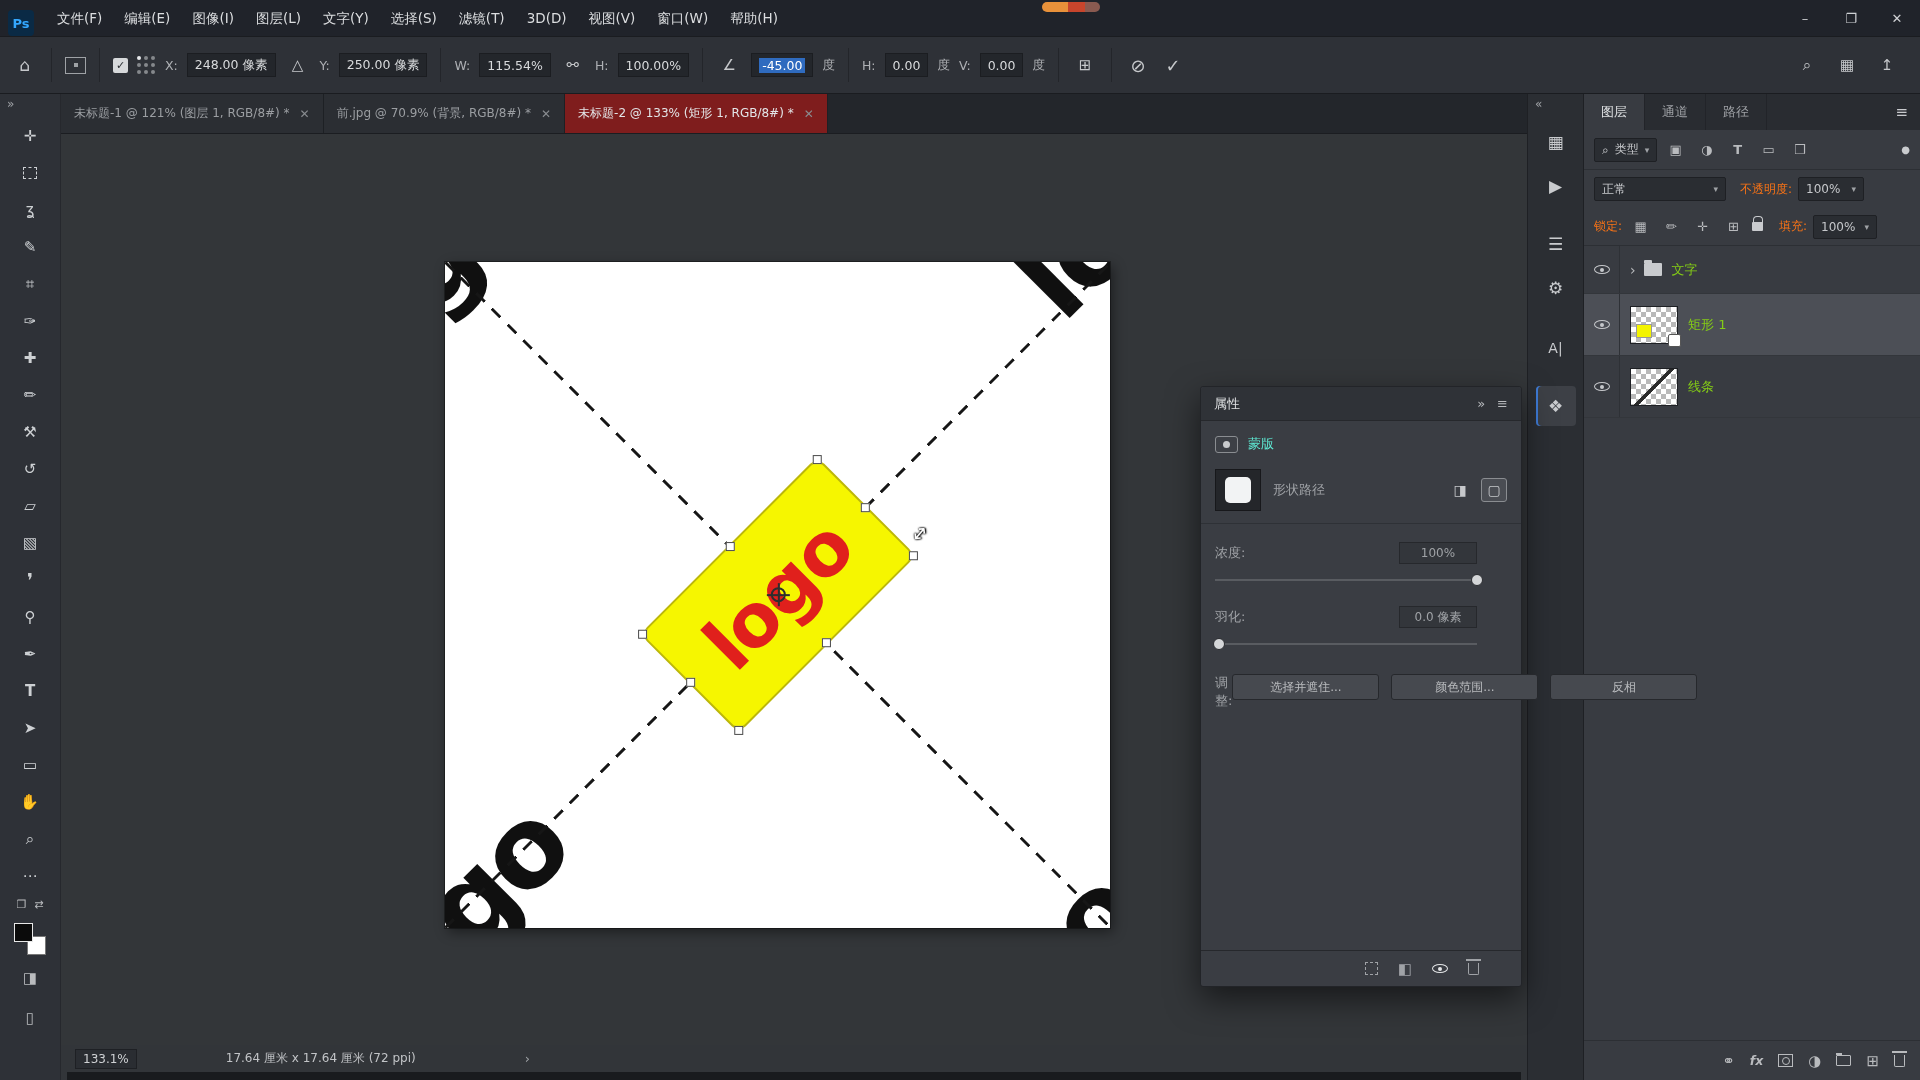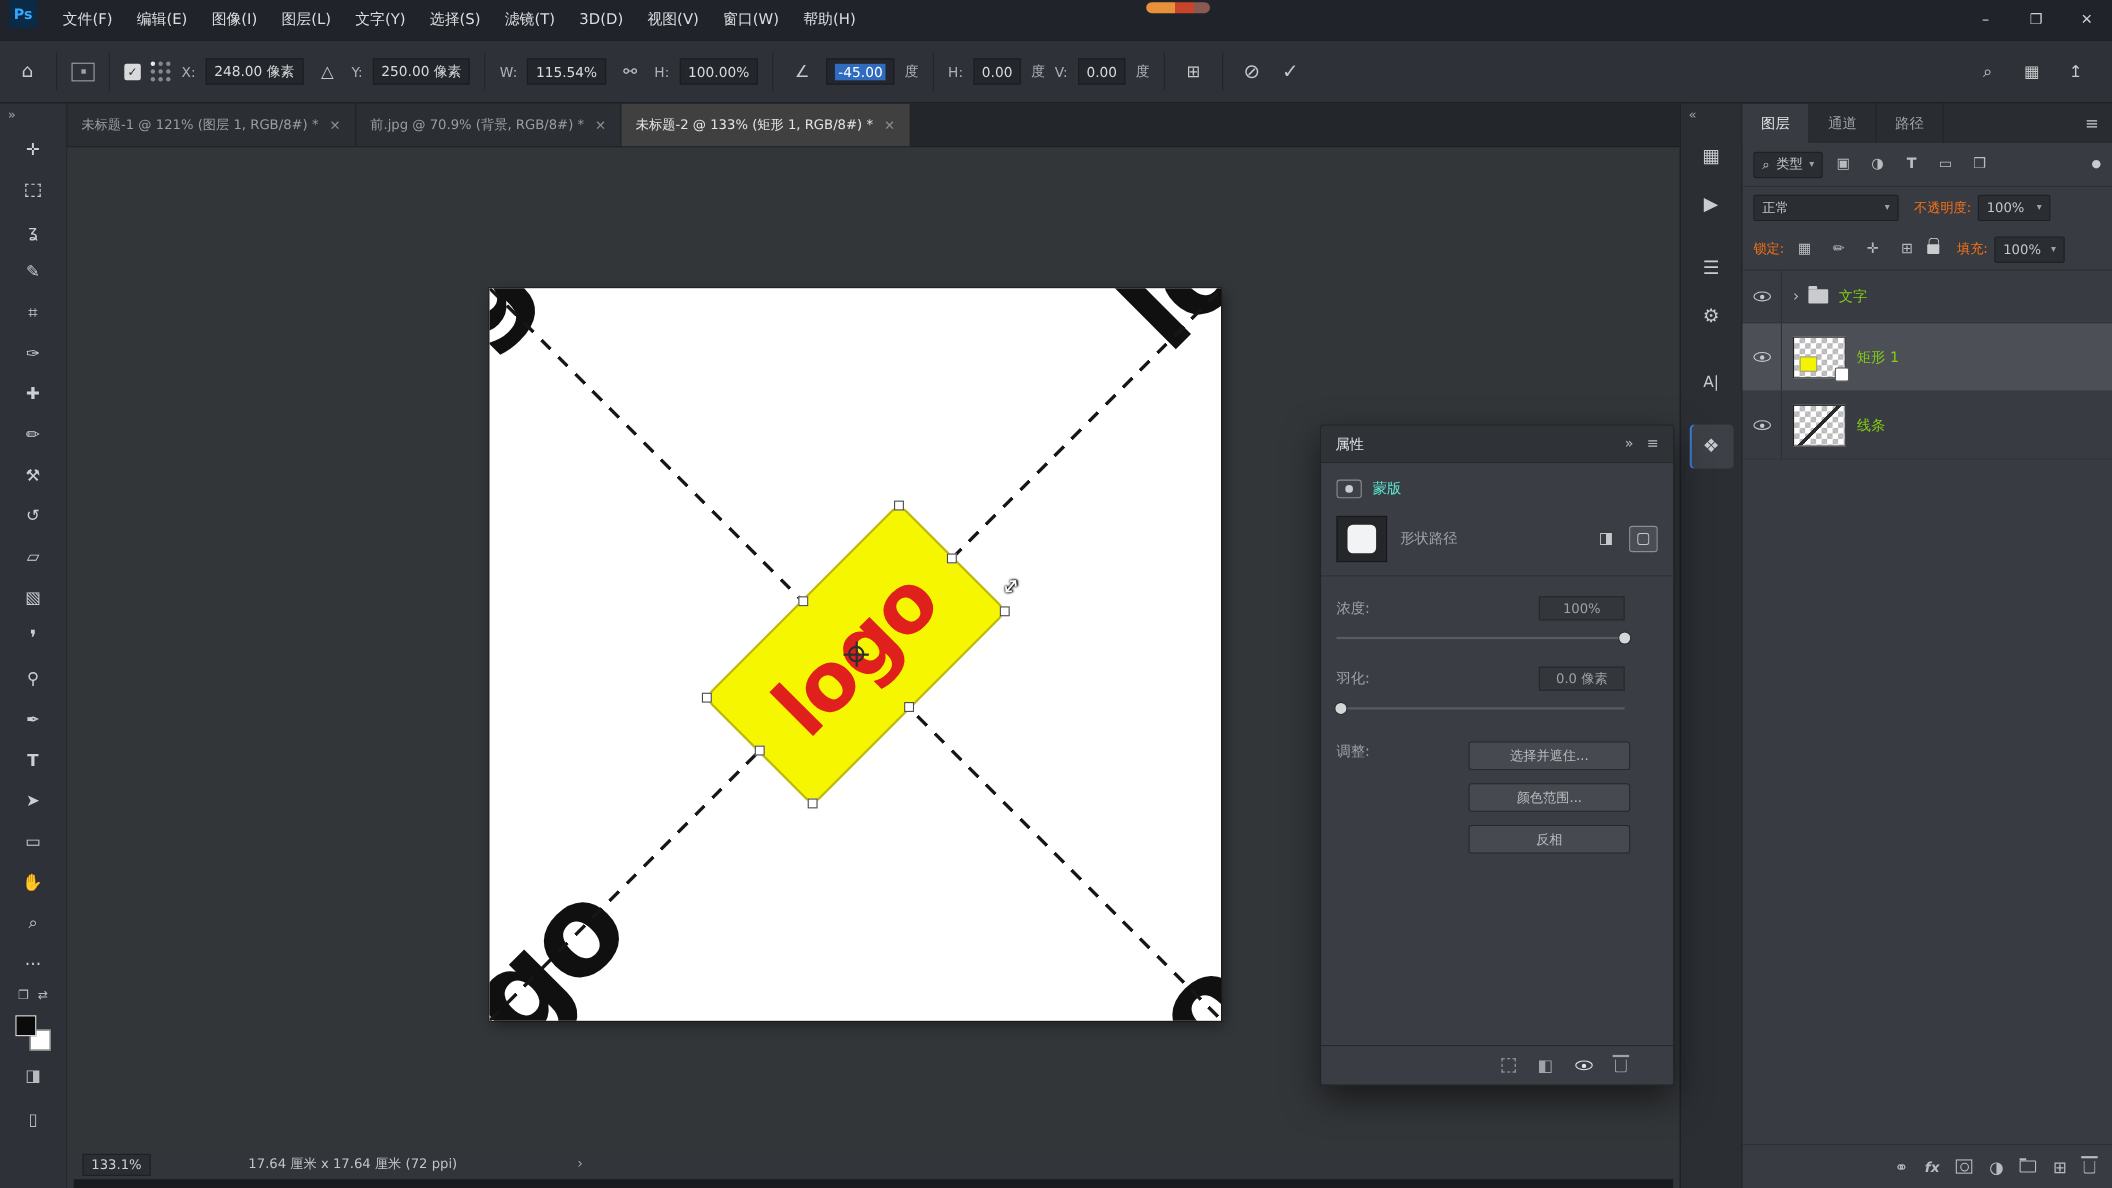--- a/index.html
+++ b/index.html
@@ -1,21 +1,21 @@
 <!DOCTYPE html>
 <html><head>
 <meta charset="utf-8">
 <style>
   * { margin:0; padding:0; box-sizing:border-box; }
   html,body { width:1920px; height:1080px; overflow:hidden; }
   body { font-family:"DejaVu Sans","Liberation Sans",sans-serif; background:#323539; color:#d6d8da; }
   #app { position:relative; width:1920px; height:1080px; background:#323539; }
 
   
-  .menubar { position:absolute; left:0; top:0; right:0; height:36px; background:#20232a; display:flex; align-items:flex-start; padding-left:8px; z-index:50; }
+  .menubar { position:absolute; left:0; top:0; right:0; height:36px; background:#20232a; display:flex; align-items:flex-end; padding-left:8px; z-index:50; }
   .ps-logo { width:26px; height:26px; border-radius:4px; background:#0a2a45; color:#34a8ff; font-weight:bold; font-size:13px; display:flex; align-items:center; justify-content:center; margin-right:12px; }
   .menu-item { padding:0 11px; font-size:13.5px; color:#dcdee0; line-height:36px; white-space:nowrap; }
   .rec-pill { position:absolute; left:1042px; top:2px; width:58px; height:10px; border-radius:5px; background:linear-gradient(90deg,#e8913a 0 45%,#c8452c 45% 75%,#8a5a50 75%); }
   .win-controls { position:absolute; right:0; top:0; height:36px; display:flex; }
   .win-btn { width:46px; height:36px; display:flex; align-items:center; justify-content:center; font-size:13px; color:#cfd1d4; }
 
   
   .optionsbar { position:absolute; left:0; top:36px; right:0; height:58px; background:#2e3137; border-top:1px solid #1a1c20; border-bottom:1px solid #1a1c20; display:flex; align-items:center; padding:0 12px; gap:9px; z-index:40; }
   .ob-icon { width:26px; height:24px; display:flex; align-items:center; justify-content:center; color:#c6c8cb; font-size:15px; flex:none; }
   .ob-sep { width:1px; height:34px; background:#23252a; margin:0 4px; flex:none; }
@@ -40,21 +40,21 @@
   .mini-pair { display:flex; gap:8px; color:#b9bbbe; font-size:11px; margin-top:4px; }
   .swatches { position:relative; width:32px; height:32px; margin-top:12px; }
   .swatch-fg { position:absolute; left:0; top:0; width:19px; height:19px; background:#0b0b0b; border:1px solid #e8e8e8; z-index:2; }
   .swatch-bg { position:absolute; right:0; bottom:0; width:19px; height:19px; background:#fff; border:1px solid #777; }
   .tb-extra { width:44px; height:34px; display:flex; align-items:center; justify-content:center; color:#b9bbbe; font-size:15px; margin-top:6px; }
 
   
   .center-col { position:absolute; left:61px; top:94px; right:393px; bottom:0; }
   .tabbar { position:absolute; left:0; top:0; right:0; height:40px; background:#23262b; border-bottom:1px solid #1b1d21; display:flex; align-items:stretch; }
   .tab { display:flex; align-items:center; gap:10px; padding:0 13px; font-size:12px; background:#2b2e33; color:#9b9ea2; border-right:1px solid #1d2024; white-space:nowrap; }
-  .tab.active { background:#404040; color:#e3e5e7; }
+  .tab.active { background:#7f1d1d; color:#e3e5e7; }
   .tab-close { font-size:12px; color:#8a8d91; }
 
   .canvas-area { position:absolute; left:0; top:40px; right:0; bottom:35px; background:#333639; overflow:hidden; }
   .doc { position:absolute; left:384px; top:128px; width:665px; height:666px; background:#ffffff; overflow:hidden; box-shadow:0 0 0 1px rgba(0,0,0,.35), 3px 4px 12px rgba(0,0,0,.45); }
   .diag { position:absolute; left:50%; top:50%; width:941px; height:3px; background:repeating-linear-gradient(90deg,#161616 0 12px,transparent 12px 22px); }
   .diag.a { transform:translate(-50%,-50%) rotate(45deg); }
   .diag.b { transform:translate(-50%,-50%) rotate(-45deg); }
   .corner { position:absolute; font-weight:bold; font-size:112px; line-height:1; color:#101010; letter-spacing:-5px; transform:rotate(-45deg); }
   .c-tl { left:-62px; top:-80px; }
   .c-tr { left:575px; top:-58px; }
@@ -140,21 +140,21 @@
   .mask-thumb::after { content:""; width:26px; height:26px; background:#f2f3f4; border-radius:5px; }
   .pp-shape-icons { margin-left:auto; display:flex; gap:8px; }
   .pp-ico { width:26px; height:24px; border-radius:3px; display:flex; align-items:center; justify-content:center; color:#c6c8cb; font-size:14px; }
   .pp-ico.active { background:#4a4d53; border:1px solid #8a8d91; }
   .pp-slider-label { display:flex; align-items:center; padding:0 44px 0 14px; margin-top:18px; }
   .pp-value { margin-left:auto; width:78px; height:22px; background:#33363b; border:1px solid #26282c; display:flex; align-items:center; justify-content:center; font-size:12px; color:#9fa2a6; }
   .slider { position:relative; height:16px; margin:8px 44px 0 14px; }
   .slider .track { position:absolute; left:0; right:0; top:7px; height:2px; background:#595c61; }
   .slider .shandle { position:absolute; top:2px; width:12px; height:12px; background:#d4d6d8; border:1px solid #2a2c30; border-radius:50%; transform:translateX(-50%); }
   .pp-adjust { display:flex; align-items:flex-start; padding:0 0 0 14px; margin-top:22px; }
-  .pp-buttons { margin-left:auto; margin-right:39px; display:flex; flex-direction:column; gap:12px; }
+  .pp-buttons { margin-left:auto; margin-right:39px; display:flex; flex-direction:row; gap:12px; }
   .pp-btn { width:147px; height:26px; background:#46494f; border:1px solid #26282c; border-radius:3px; color:#b9bbbe; font-size:12px; display:flex; align-items:center; justify-content:center; white-space:nowrap; }
   .props-footer { margin-top:auto; height:36px; border-top:1px solid #26282c; display:flex; align-items:center; justify-content:flex-end; gap:20px; padding:0 42px 0 0; color:#9fa2a6; flex:none; }
   .dashed-sq { width:13px; height:13px; border:1.5px dashed currentColor; }
   .pf-glyph { font-size:15px; }
   .eye.bright { border-color:#e4e6e8; }
   .eye.bright::after { background:#e4e6e8; }
 </style>
 </head>
 <body>
 

